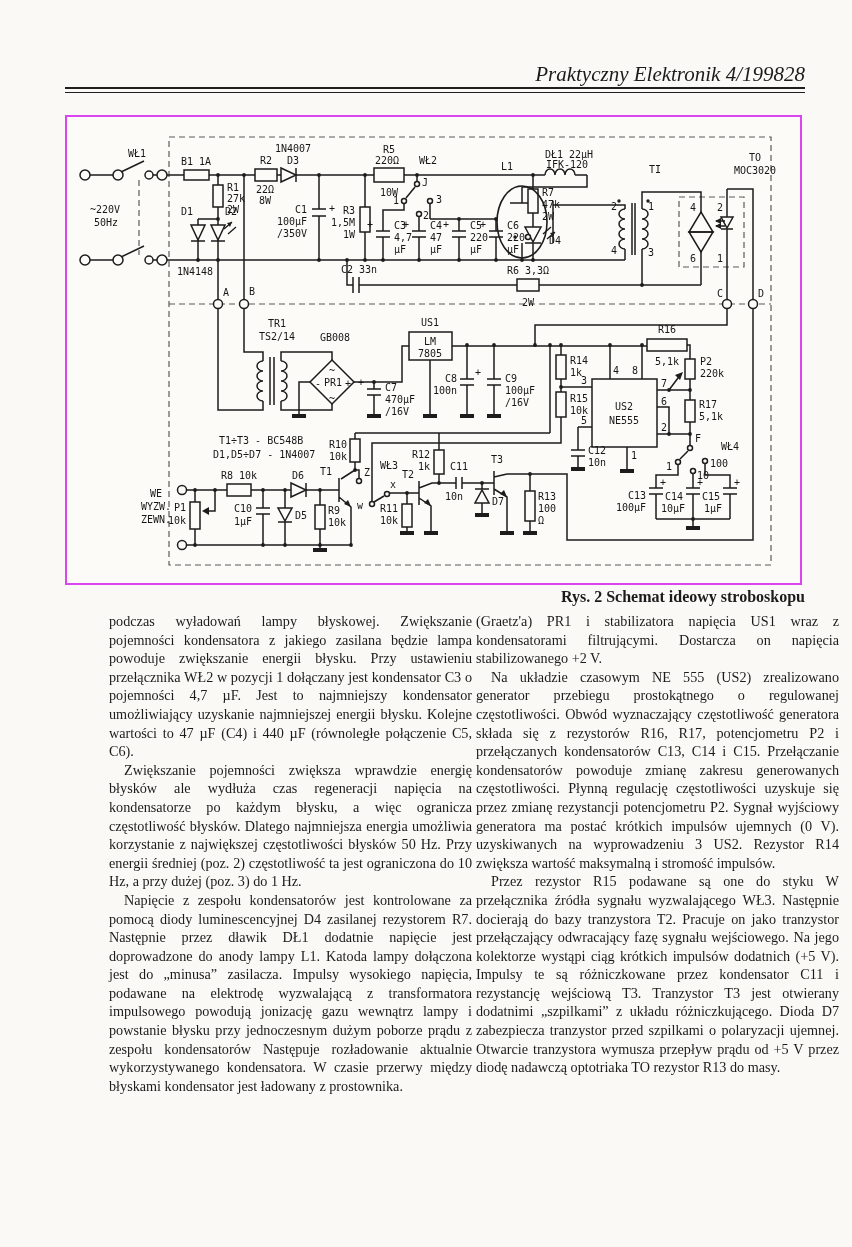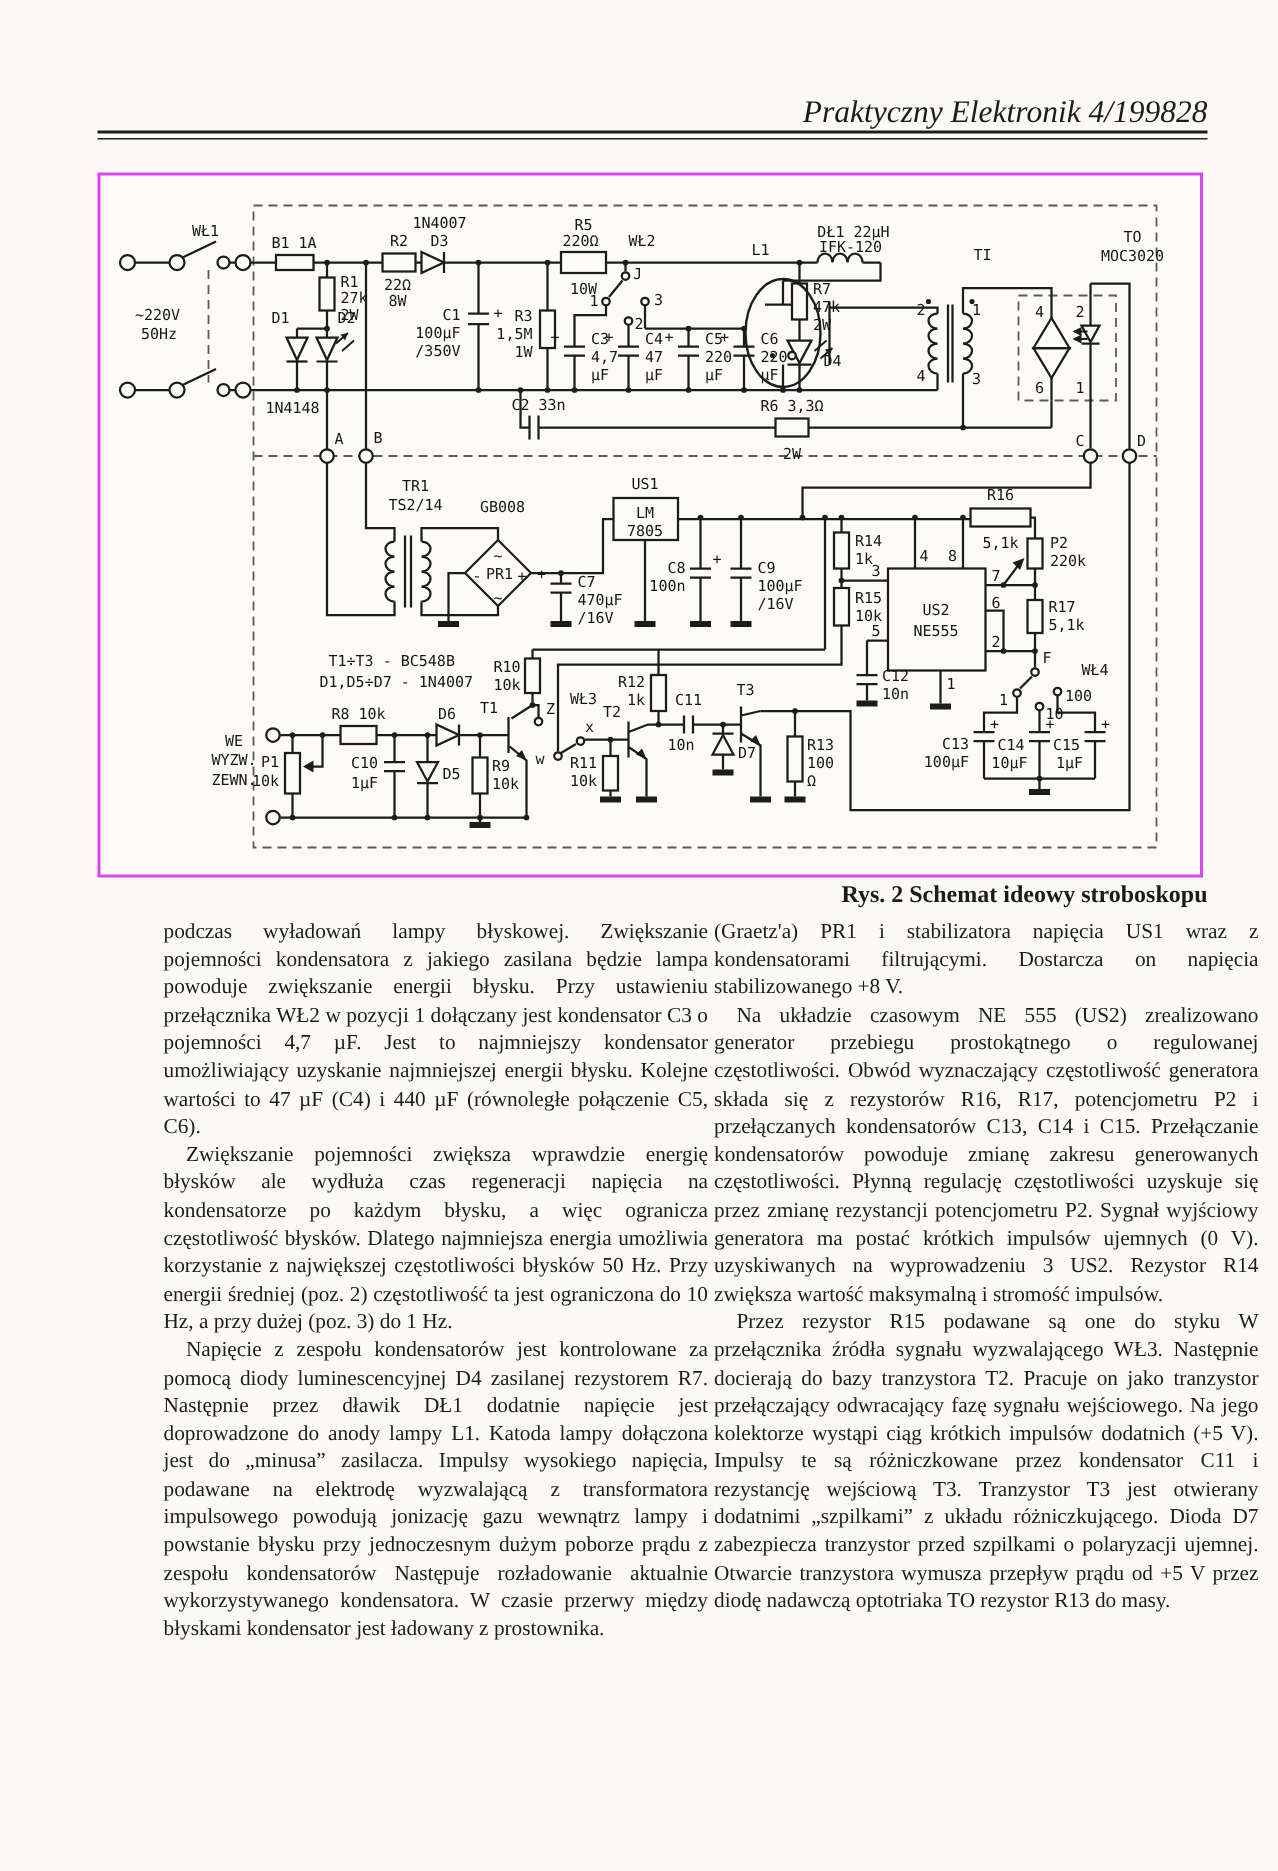--- a/index.html
+++ b/index.html
@@ -424,17 +424,17 @@
 
 <div class="caption">Rys. 2 Schemat ideowy stroboskopu</div>
 
 <div class="columns">
   <div class="column">
       <p class="para">podczas wyładowań lampy błyskowej. Zwiększanie pojemności kondensatora z jakiego zasilana będzie lampa powoduje zwiększanie energii błysku. Przy ustawieniu przełącznika WŁ2 w pozycji 1 dołączany jest kondensator C3 o pojemności 4,7 µF. Jest to najmniejszy kondensator umożliwiający uzyskanie najmniejszej energii błysku. Kolejne wartości to 47 µF (C4) i 440 µF (równoległe połączenie C5, C6).</p>
       <p class="para indent">Zwiększanie pojemności zwiększa wprawdzie energię błysków ale wydłuża czas regeneracji napięcia na kondensatorze po każdym błysku, a więc ogranicza częstotliwość błysków. Dlatego najmniejsza energia umożliwia korzystanie z największej częstotliwości błysków 50 Hz. Przy energii średniej (poz. 2) częstotliwość ta jest ograniczona do 10 Hz, a przy dużej (poz. 3) do 1 Hz.</p>
       <p class="para indent">Napięcie z zespołu kondensatorów jest kontrolowane za pomocą diody luminescencyjnej D4 zasilanej rezystorem R7. Następnie przez dławik DŁ1 dodatnie napięcie jest doprowadzone do anody lampy L1. Katoda lampy dołączona jest do „minusa” zasilacza. Impulsy wysokiego napięcia, podawane na elektrodę wyzwalającą z transformatora impulsowego powodują jonizację gazu wewnątrz lampy i powstanie błysku przy jednoczesnym dużym poborze prądu z zespołu kondensatorów Następuje rozładowanie aktualnie wykorzystywanego kondensatora. W czasie przerwy między błyskami kondensator jest ładowany z prostownika.</p>
     </div>
   <div class="column">
-      <p class="para">(Graetz'a) PR1 i stabilizatora napięcia US1 wraz z kondensatorami filtrującymi. Dostarcza on napięcia stabilizowanego +8 V.</p>
+      <p class="para">(Graetz'a) PR1 i stabilizatora napięcia US1 wraz z kondensatorami filtrującymi. Dostarcza on napięcia stabilizowanego +2 V.</p>
       <p class="para indent">Na układzie czasowym NE 555 (US2) zrealizowano generator przebiegu prostokątnego o regulowanej częstotliwości. Obwód wyznaczający częstotliwość generatora składa się z rezystorów R16, R17, potencjometru P2 i przełączanych kondensatorów C13, C14 i C15. Przełączanie kondensatorów powoduje zmianę zakresu generowanych częstotliwości. Płynną regulację częstotliwości uzyskuje się przez zmianę rezystancji potencjometru P2. Sygnał wyjściowy generatora ma postać krótkich impulsów ujemnych (0 V). uzyskiwanych na wyprowadzeniu 3 US2. Rezystor R14 zwiększa wartość maksymalną i stromość impulsów.</p>
       <p class="para indent">Przez rezystor R15 podawane są one do styku W przełącznika źródła sygnału wyzwalającego WŁ3. Następnie docierają do bazy tranzystora T2. Pracuje on jako tranzystor przełączający odwracający fazę sygnału wejściowego. Na jego kolektorze wystąpi ciąg krótkich impulsów dodatnich (+5 V). Impulsy te są różniczkowane przez kondensator C11 i rezystancję wejściową T3. Tranzystor T3 jest otwierany dodatnimi „szpilkami” z układu różniczkującego. Dioda D7 zabezpiecza tranzystor przed szpilkami o polaryzacji ujemnej. Otwarcie tranzystora wymusza przepływ prądu od +5 V przez diodę nadawczą optotriaka TO rezystor R13 do masy.</p>
     </div>
 </div>
 
 </body></html>

